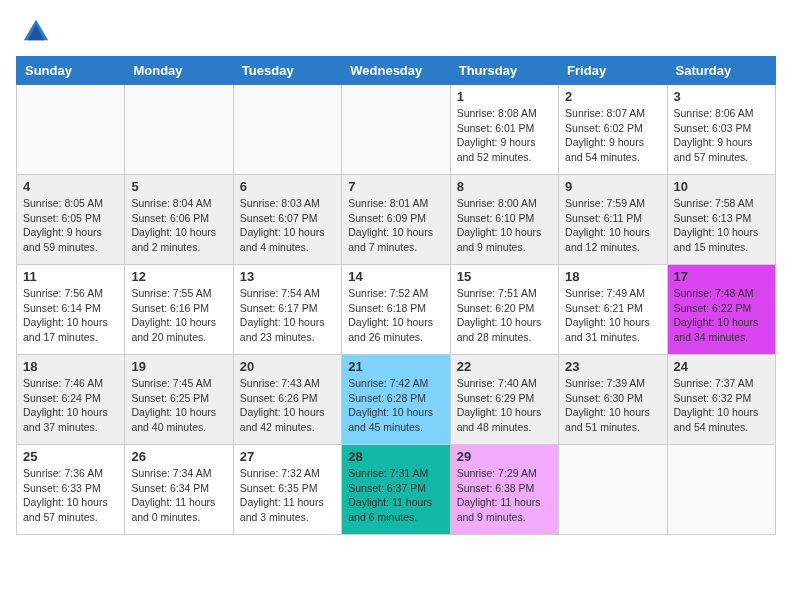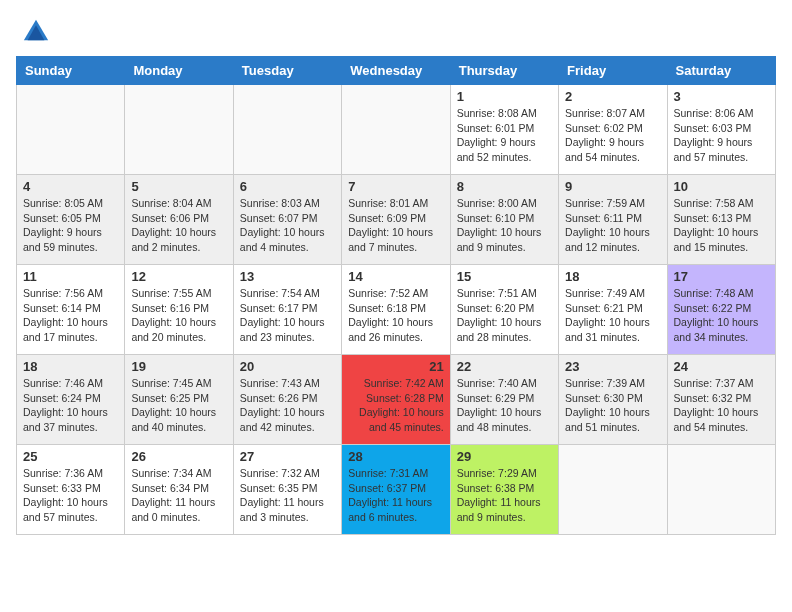--- a/index.html
+++ b/index.html
@@ -193,39 +193,39 @@
           <div class="day-info">Sunrise: 7:52 AM<br>Sunset: 6:18 PM<br>Daylight: 10 hours and 26 minutes.</div>
         </td>
         <td style="background-color: rgb(255, 255, 255);">
           <div class="day-number">15</div>
           <div class="day-info">Sunrise: 7:51 AM<br>Sunset: 6:20 PM<br>Daylight: 10 hours and 28 minutes.</div>
         </td>
         <td style="background-color: rgb(255, 255, 255);">
           <div class="day-number">18</div>
           <div class="day-info">Sunrise: 7:49 AM<br>Sunset: 6:21 PM<br>Daylight: 10 hours and 31 minutes.</div>
         </td>
-        <td style="background-color: #c4b5fd; margin-top: 20px;">
+        <td style="background-color: #d946ef; margin-top: 20px;">
           <div class="day-number">17</div>
           <div class="day-info">Sunrise: 7:48 AM<br>Sunset: 6:22 PM<br>Daylight: 10 hours and 34 minutes.</div>
         </td>
       </tr>
       <tr>
         <td style="background-color: rgb(239, 239, 239);">
           <div class="day-number">18</div>
           <div class="day-info">Sunrise: 7:46 AM<br>Sunset: 6:24 PM<br>Daylight: 10 hours and 37 minutes.</div>
         </td>
         <td style="background-color: rgb(239, 239, 239);">
           <div class="day-number">19</div>
           <div class="day-info">Sunrise: 7:45 AM<br>Sunset: 6:25 PM<br>Daylight: 10 hours and 40 minutes.</div>
         </td>
         <td style="background-color: rgb(239, 239, 239);">
           <div class="day-number">20</div>
           <div class="day-info">Sunrise: 7:43 AM<br>Sunset: 6:26 PM<br>Daylight: 10 hours and 42 minutes.</div>
         </td>
-        <td style="background-color: #ef4444; text-align: right;">
+        <td style="background-color: #7dd3fc;">
           <div class="day-number">21</div>
           <div class="day-info">Sunrise: 7:42 AM<br>Sunset: 6:28 PM<br>Daylight: 10 hours and 45 minutes.</div>
         </td>
         <td style="background-color: rgb(239, 239, 239);">
           <div class="day-number">22</div>
           <div class="day-info">Sunrise: 7:40 AM<br>Sunset: 6:29 PM<br>Daylight: 10 hours and 48 minutes.</div>
         </td>
         <td style="background-color: rgb(239, 239, 239); margin-left: 22px;">
           <div class="day-number">23</div>
           <div class="day-info">Sunrise: 7:39 AM<br>Sunset: 6:30 PM<br>Daylight: 10 hours and 51 minutes.</div>
@@ -241,25 +241,25 @@
           <div class="day-info">Sunrise: 7:36 AM<br>Sunset: 6:33 PM<br>Daylight: 10 hours and 57 minutes.</div>
         </td>
         <td style="background-color: rgb(255, 255, 255);">
           <div class="day-number">26</div>
           <div class="day-info">Sunrise: 7:34 AM<br>Sunset: 6:34 PM<br>Daylight: 11 hours and 0 minutes.</div>
         </td>
         <td style="background-color: rgb(255, 255, 255);">
           <div class="day-number">27</div>
           <div class="day-info">Sunrise: 7:32 AM<br>Sunset: 6:35 PM<br>Daylight: 11 hours and 3 minutes.</div>
         </td>
-        <td style="background-color: #0ea5e9;">
+        <td style="background-color: #14b8a6;">
           <div class="day-number">28</div>
           <div class="day-info">Sunrise: 7:31 AM<br>Sunset: 6:37 PM<br>Daylight: 11 hours and 6 minutes.</div>
         </td>
-        <td style="background-color: #bef264;">
+        <td style="background-color: #f0abfc;">
           <div class="day-number">29</div>
           <div class="day-info">Sunrise: 7:29 AM<br>Sunset: 6:38 PM<br>Daylight: 11 hours and 9 minutes.</div>
         </td>
         <td class="empty" style="background-color: rgb(249, 249, 249);"></td>
         <td class="empty" style="background-color: rgb(249, 249, 249);"></td>
       </tr>
     </tbody>
 </table>
 
 <div class="footer">

